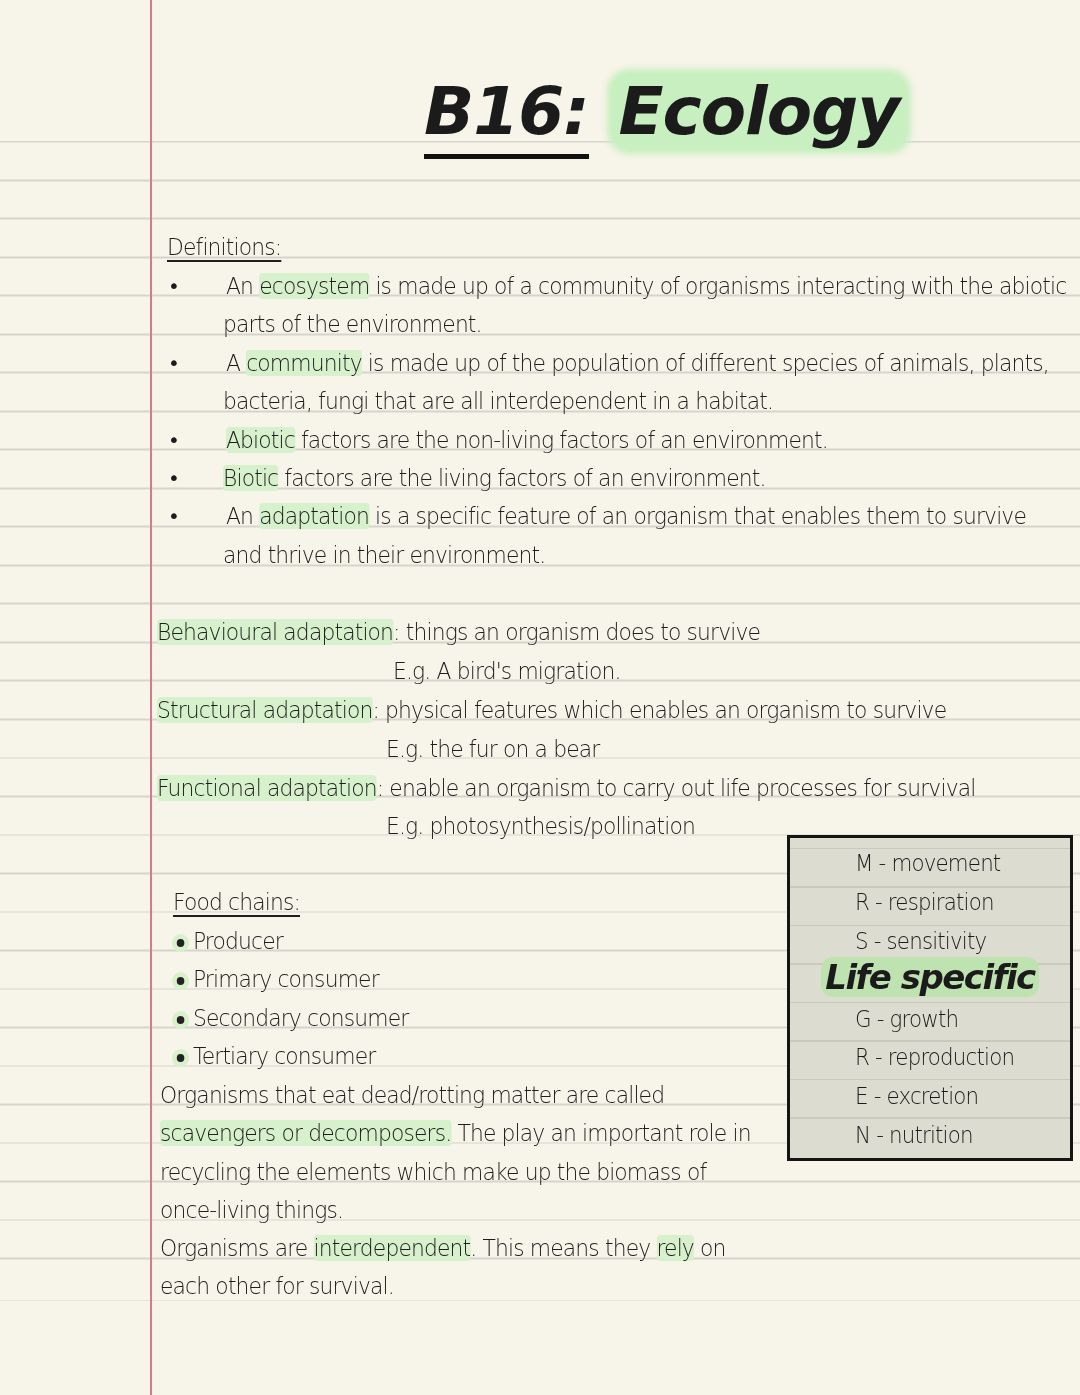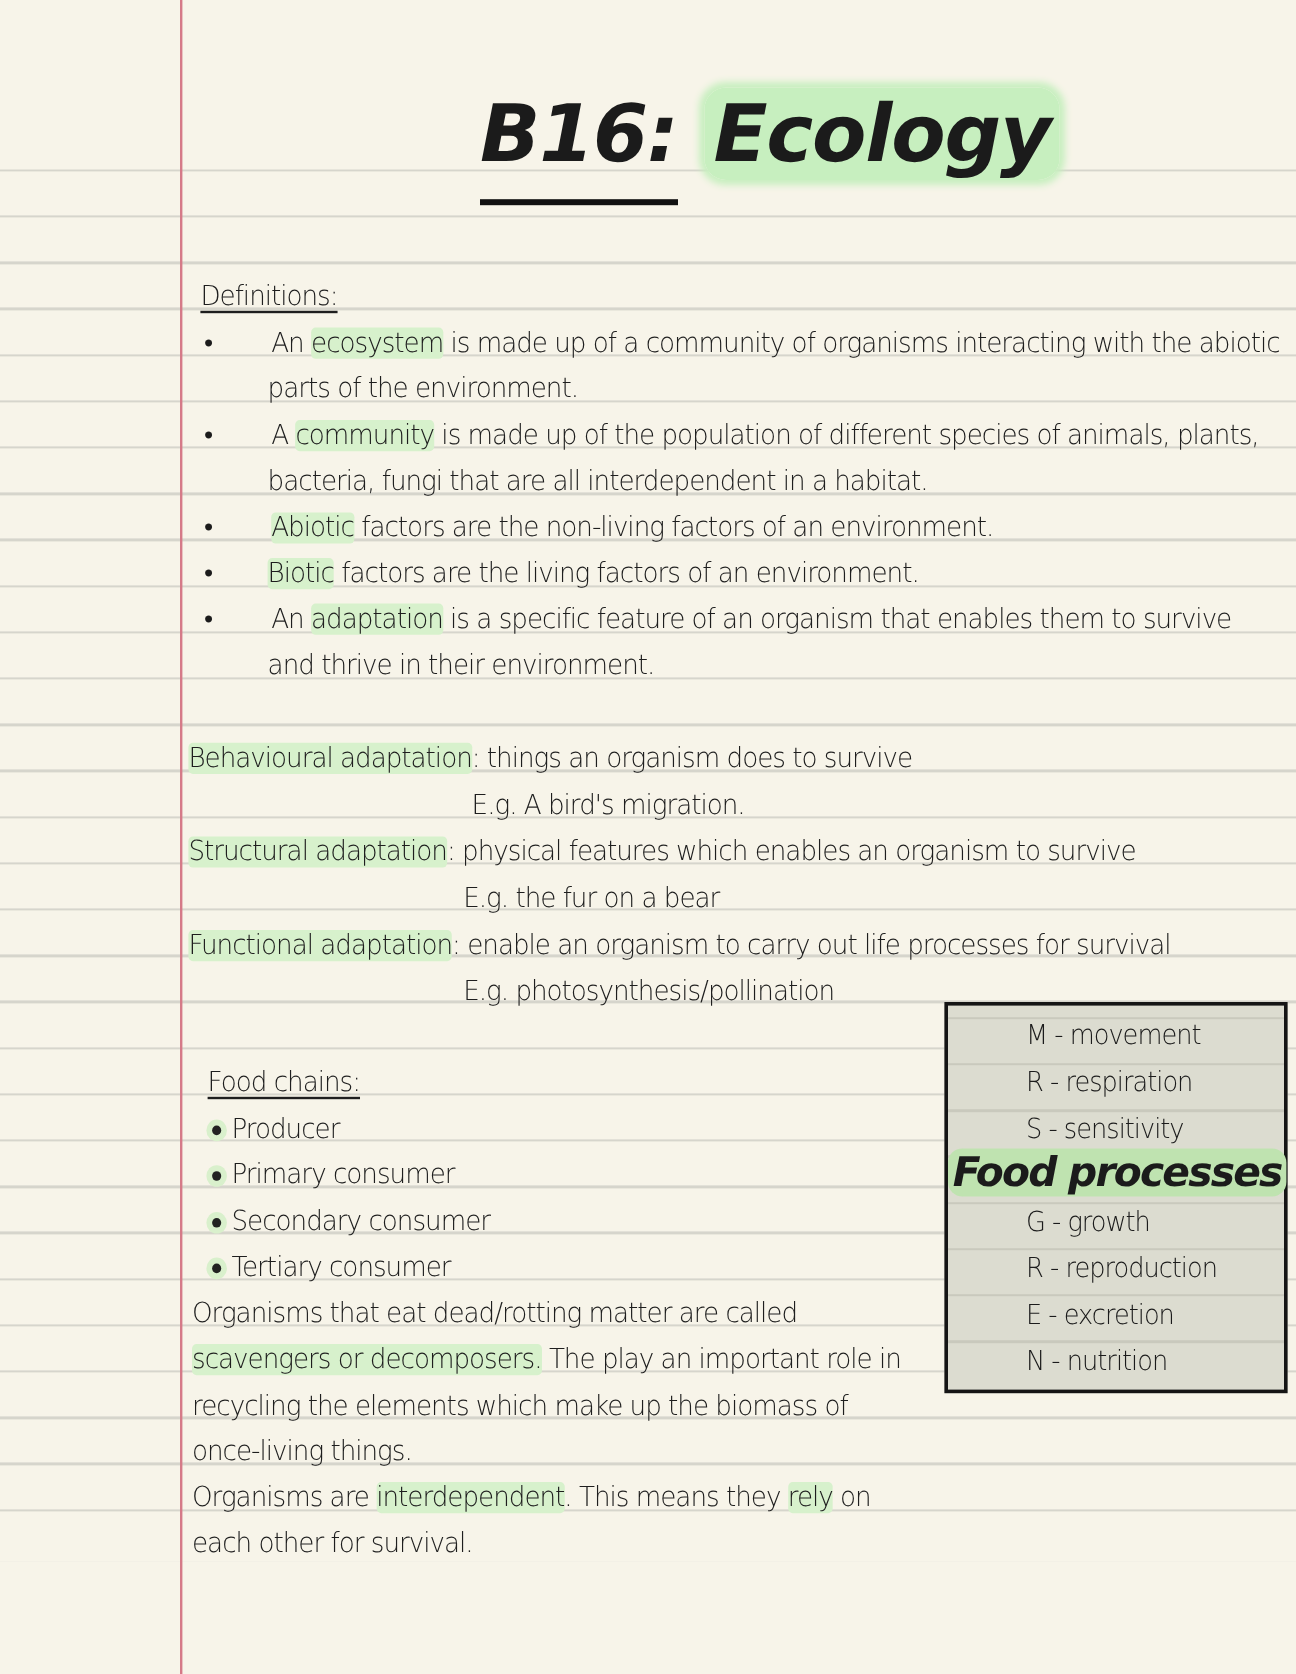--- a/index.html
+++ b/index.html
@@ -16,21 +16,21 @@
     background-position: 0 -36.5px;
   }
   .margin-line {
     position:absolute; left:150px; top:0; width:2px; height:1395px; background:#d57a88;
   }
   .title {
     position:absolute; left:400px; top:72px;
     font-family:"DejaVu Sans", sans-serif; font-weight:bold; font-style:italic;
     font-size:66px; letter-spacing:-1px; line-height:80px; white-space:nowrap;
   }
-  .title .code { border-bottom:5px solid #111; padding-bottom:16px; }
+  .title .code { border-bottom:5px solid #111; padding-bottom:4px;margin-left:24px; }
   .hl-title {
     background:#c7efbf; border-radius:18px; padding:0 8px; box-shadow:0 0 6px 4px #c7efbf;
   }
   .hl { background:#d7f1cc; border-radius:4px; }
   .line {
     position:absolute; font-family:"DejaVu Sans", sans-serif; font-weight:300;
     font-size:23px; line-height:30px; white-space:nowrap; letter-spacing:-0.9px;
     transform:scaleX(0.95); transform-origin:left center; color:#1e1e1e;
   }
   .heading-u { text-decoration:underline; text-underline-offset:5px; text-decoration-thickness:1.5px; }
@@ -107,18 +107,18 @@
 <div class="line" style="left:160px;top:1118px;"><span class="hl">scavengers or decomposers.</span><span> The play an important role in</span></div>
 <div class="line" style="left:160px;top:1157px;">recycling the elements which make up the biomass of</div>
 <div class="line" style="left:160px;top:1195px;">once-living things.</div>
 <div class="line" style="left:160px;top:1233px;"><span>Organisms are </span><span class="hl">interdependent</span><span>. This means they </span><span class="hl">rely</span><span> on</span></div>
 <div class="line" style="left:160px;top:1271px;">each other for survival.</div>
 
 <div class="box">
   <div class="box-line" style="top:10px;">M - movement</div>
   <div class="box-line" style="top:49px;">R - respiration</div>
   <div class="box-line" style="top:88px;">S - sensitivity</div>
-  <div class="box-title"><span>Food processes</span></div>
+  <div class="box-title"><span>Life specific</span></div>
   <div class="box-line" style="top:166px;">G - growth</div>
   <div class="box-line" style="top:204px;">R - reproduction</div>
   <div class="box-line" style="top:243px;">E - excretion</div>
   <div class="box-line" style="top:282px;">N - nutrition</div>
 </div>
 
 </body></html>

